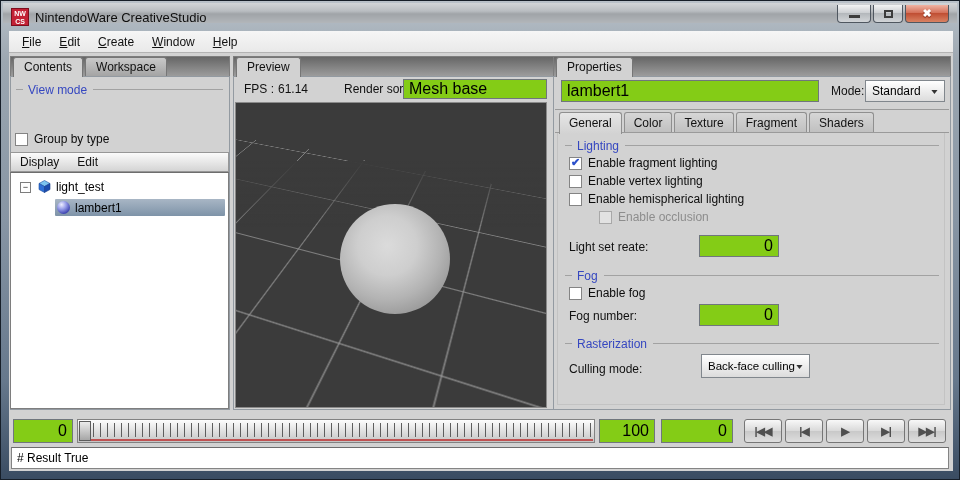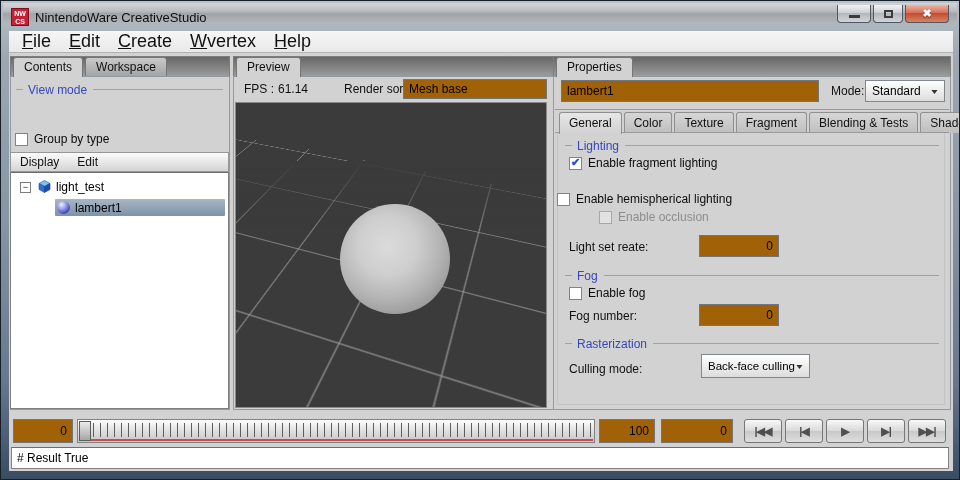--- a/index.html
+++ b/index.html
@@ -21,39 +21,39 @@
   .wbtn.min{width:34px;}
   .wbtn.max{width:30px;}
   .wbtn.close{width:44px;background:linear-gradient(180deg,#f0b3a3,#d4715a 45%,#c04f34 50%,#d98263);}
   .minbar{display:block;width:11px;height:3px;background:#3c3c3c;margin-top:6px;}
   .maxsq{display:block;width:9px;height:8px;border:2px solid #3c3c3c;background:transparent;}
   .closex{color:#fff;font-size:11px;font-weight:bold;text-shadow:0 1px 1px #7a2313;}
   
   .menubar{position:absolute;left:8px;top:30px;width:944px;height:22px;
     background:linear-gradient(180deg,#f6f6f6,#e9e9e9);border-bottom:1px solid #b3b3b3;
     display:flex;align-items:center;padding-left:4px;}
-  .menu-item{font-size:18px;color:#111;padding:3px 9px;}
+  .menu-item{font-size:12px;color:#111;padding:3px 9px;}
   .mkey{text-decoration:underline;}
   
   .content{position:absolute;left:8px;top:52px;width:944px;height:418px;background:#d2d2d2;}
   .panel{position:absolute;}
   .tabstrip{position:absolute;left:0;top:0;height:20px;right:0;
     background:linear-gradient(180deg,#666,#9c9c9c);border:1px solid #7d7d7d;border-bottom:none;
     display:flex;align-items:flex-start;padding-left:2px;}
   .tab{font-size:12px;padding:2px 10px 2px;border:1px solid #767676;border-bottom:none;
     border-radius:3px 3px 0 0;margin-right:2px;white-space:nowrap;color:#111;}
   .tab.active{background:#d2d2d2;position:relative;z-index:2;margin-bottom:-1px;padding-bottom:3px;}
   .tab.inactive{background:linear-gradient(180deg,#c9c9c9,#a4a4a4);}
   .panel-body{position:absolute;left:0;top:20px;right:0;bottom:0;background:#d2d2d2;border:1px solid #939aa1;}
   
   .grp{position:absolute;display:flex;align-items:center;font-size:12px;color:#3547c0;height:13px;}
   .grp .dash{width:7px;height:1px;background:#a2a2a2;margin-right:5px;}
   .grp .line{flex:1;height:1px;background:#a2a2a2;margin-left:6px;}
   
-  .field{position:absolute;background:#a16207;border:1px solid #70767d;font-size:12px;
+  .field{position:absolute;background:#84cc16;border:1px solid #70767d;font-size:16px;
     display:flex;align-items:center;padding:0 5px;color:#000;}
   .field.num{justify-content:flex-end;}
   .combo{position:absolute;background:linear-gradient(180deg,#fff,#dcdcdc);border:1px solid #81878d;
     display:flex;align-items:center;padding:0 6px;font-size:12px;color:#000;}
   .combo .arr{margin-left:auto;font-size:7px;color:#333;transform:scaleX(1.5);}
   
   .cbrow{position:absolute;display:flex;align-items:center;gap:6px;font-size:12px;color:#0c0c0c;}
   .cbrow.disabled{color:#8d8d8d;}
   .cb{width:13px;height:13px;background:#fff;border:1px solid #848484;display:flex;
     align-items:center;justify-content:center;flex:none;}
@@ -126,21 +126,21 @@
       <div class="wbtn close">
           <span class="closex">✖</span>
         </div>
     </div>
   </div>
 
   <div class="menubar">
     <div class="menu-item"><span class="mkey">F</span><span>ile</span></div>
     <div class="menu-item"><span class="mkey">E</span><span>dit</span></div>
     <div class="menu-item"><span class="mkey">C</span><span>reate</span></div>
-    <div class="menu-item"><span class="mkey">W</span><span>vertex</span></div>
+    <div class="menu-item"><span class="mkey">W</span><span>indow</span></div>
     <div class="menu-item"><span class="mkey">H</span><span>elp</span></div>
   </div>
 
   <div class="content">
 
     <div class="panel" style="left:1px;top:3px;width:220px;height:354px;">
       <div class="tabstrip">
         <div class="tab active">Contents</div>
         <div class="tab inactive">Workspace</div>
       </div>
@@ -214,38 +214,41 @@
         <span class="arr">▼</span>
       </div>
 
       <div class="sep" style="left:2px;top:53px;width:394px;"></div>
 
       <div class="proptabs" style="left:6px;top:56px;height:21px;">
         <div class="ptab active">General</div>
         <div class="ptab">Color</div>
         <div class="ptab">Texture</div>
         <div class="ptab">Fragment</div>
-        <div class="ptab">Blending &amp; Tests</div>
         <div class="ptab">Shaders</div>
       </div>
       <div class="ptabline" style="left:2px;top:76px;width:394px;"></div>
       <div class="page" style="left:4px;top:77px;width:388px;height:272px;"></div>
 
       <div class="grp" style="left:12px;top:83px;width:374px;justify-content:flex-end;">
         <span class="dash"></span>
         <span>Lighting</span>
         <span class="line"></span>
       </div>
       <div class="cbrow" style="left:16px;top:100px;">
         <span class="cb">
             <span class="mark">✔</span>
           </span>
         <span>Enable fragment lighting</span>
       </div>
-      <div class="cbrow" style="left:4px;top:136px;">
+      <div class="cbrow" style="left:16px;top:118px;">
+        <span class="cb"></span>
+        <span>Enable vertex lighting</span>
+      </div>
+      <div class="cbrow" style="left:16px;top:136px;">
         <span class="cb"></span>
         <span>Enable hemispherical lighting</span>
       </div>
       <div class="cbrow disabled" style="left:46px;top:154px;">
         <span class="cb disabled"></span>
         <span>Enable occlusion</span>
       </div>
       <span class="lbl" style="left:16px;top:184px;">Light set reate:</span>
       <div class="field num" style="left:146px;top:179px;width:80px;height:22px;">
         <span>0</span>

